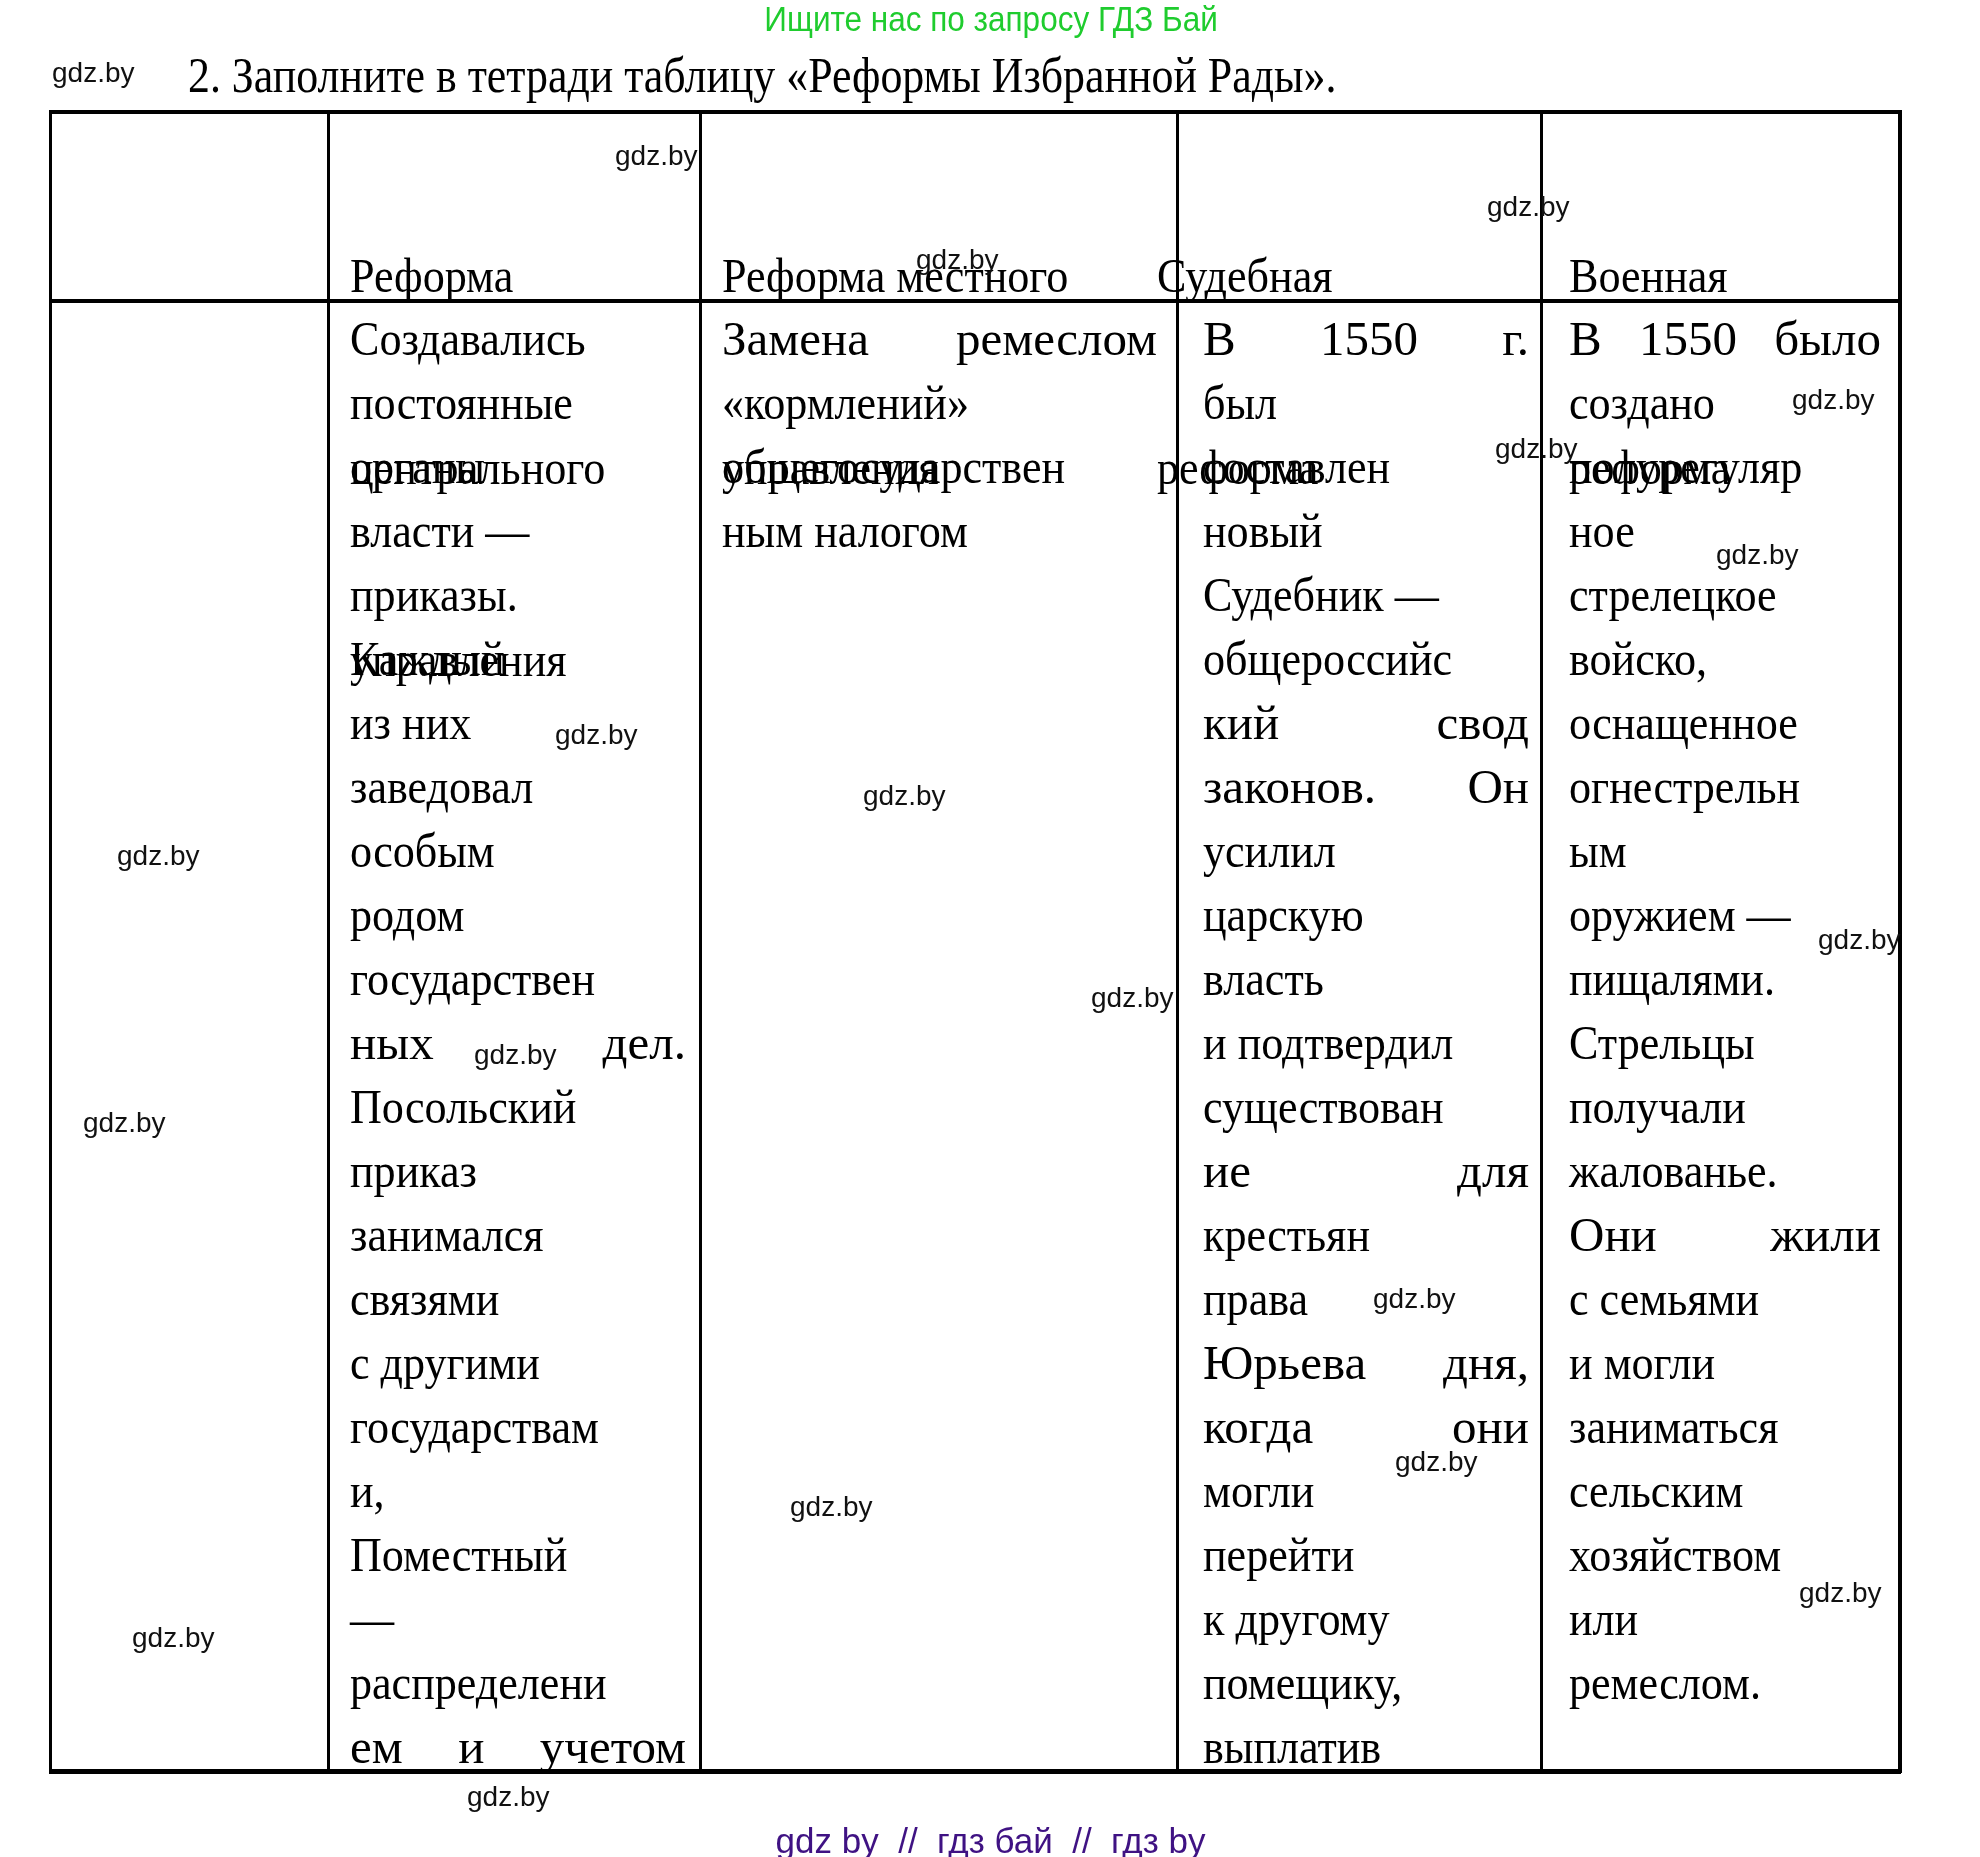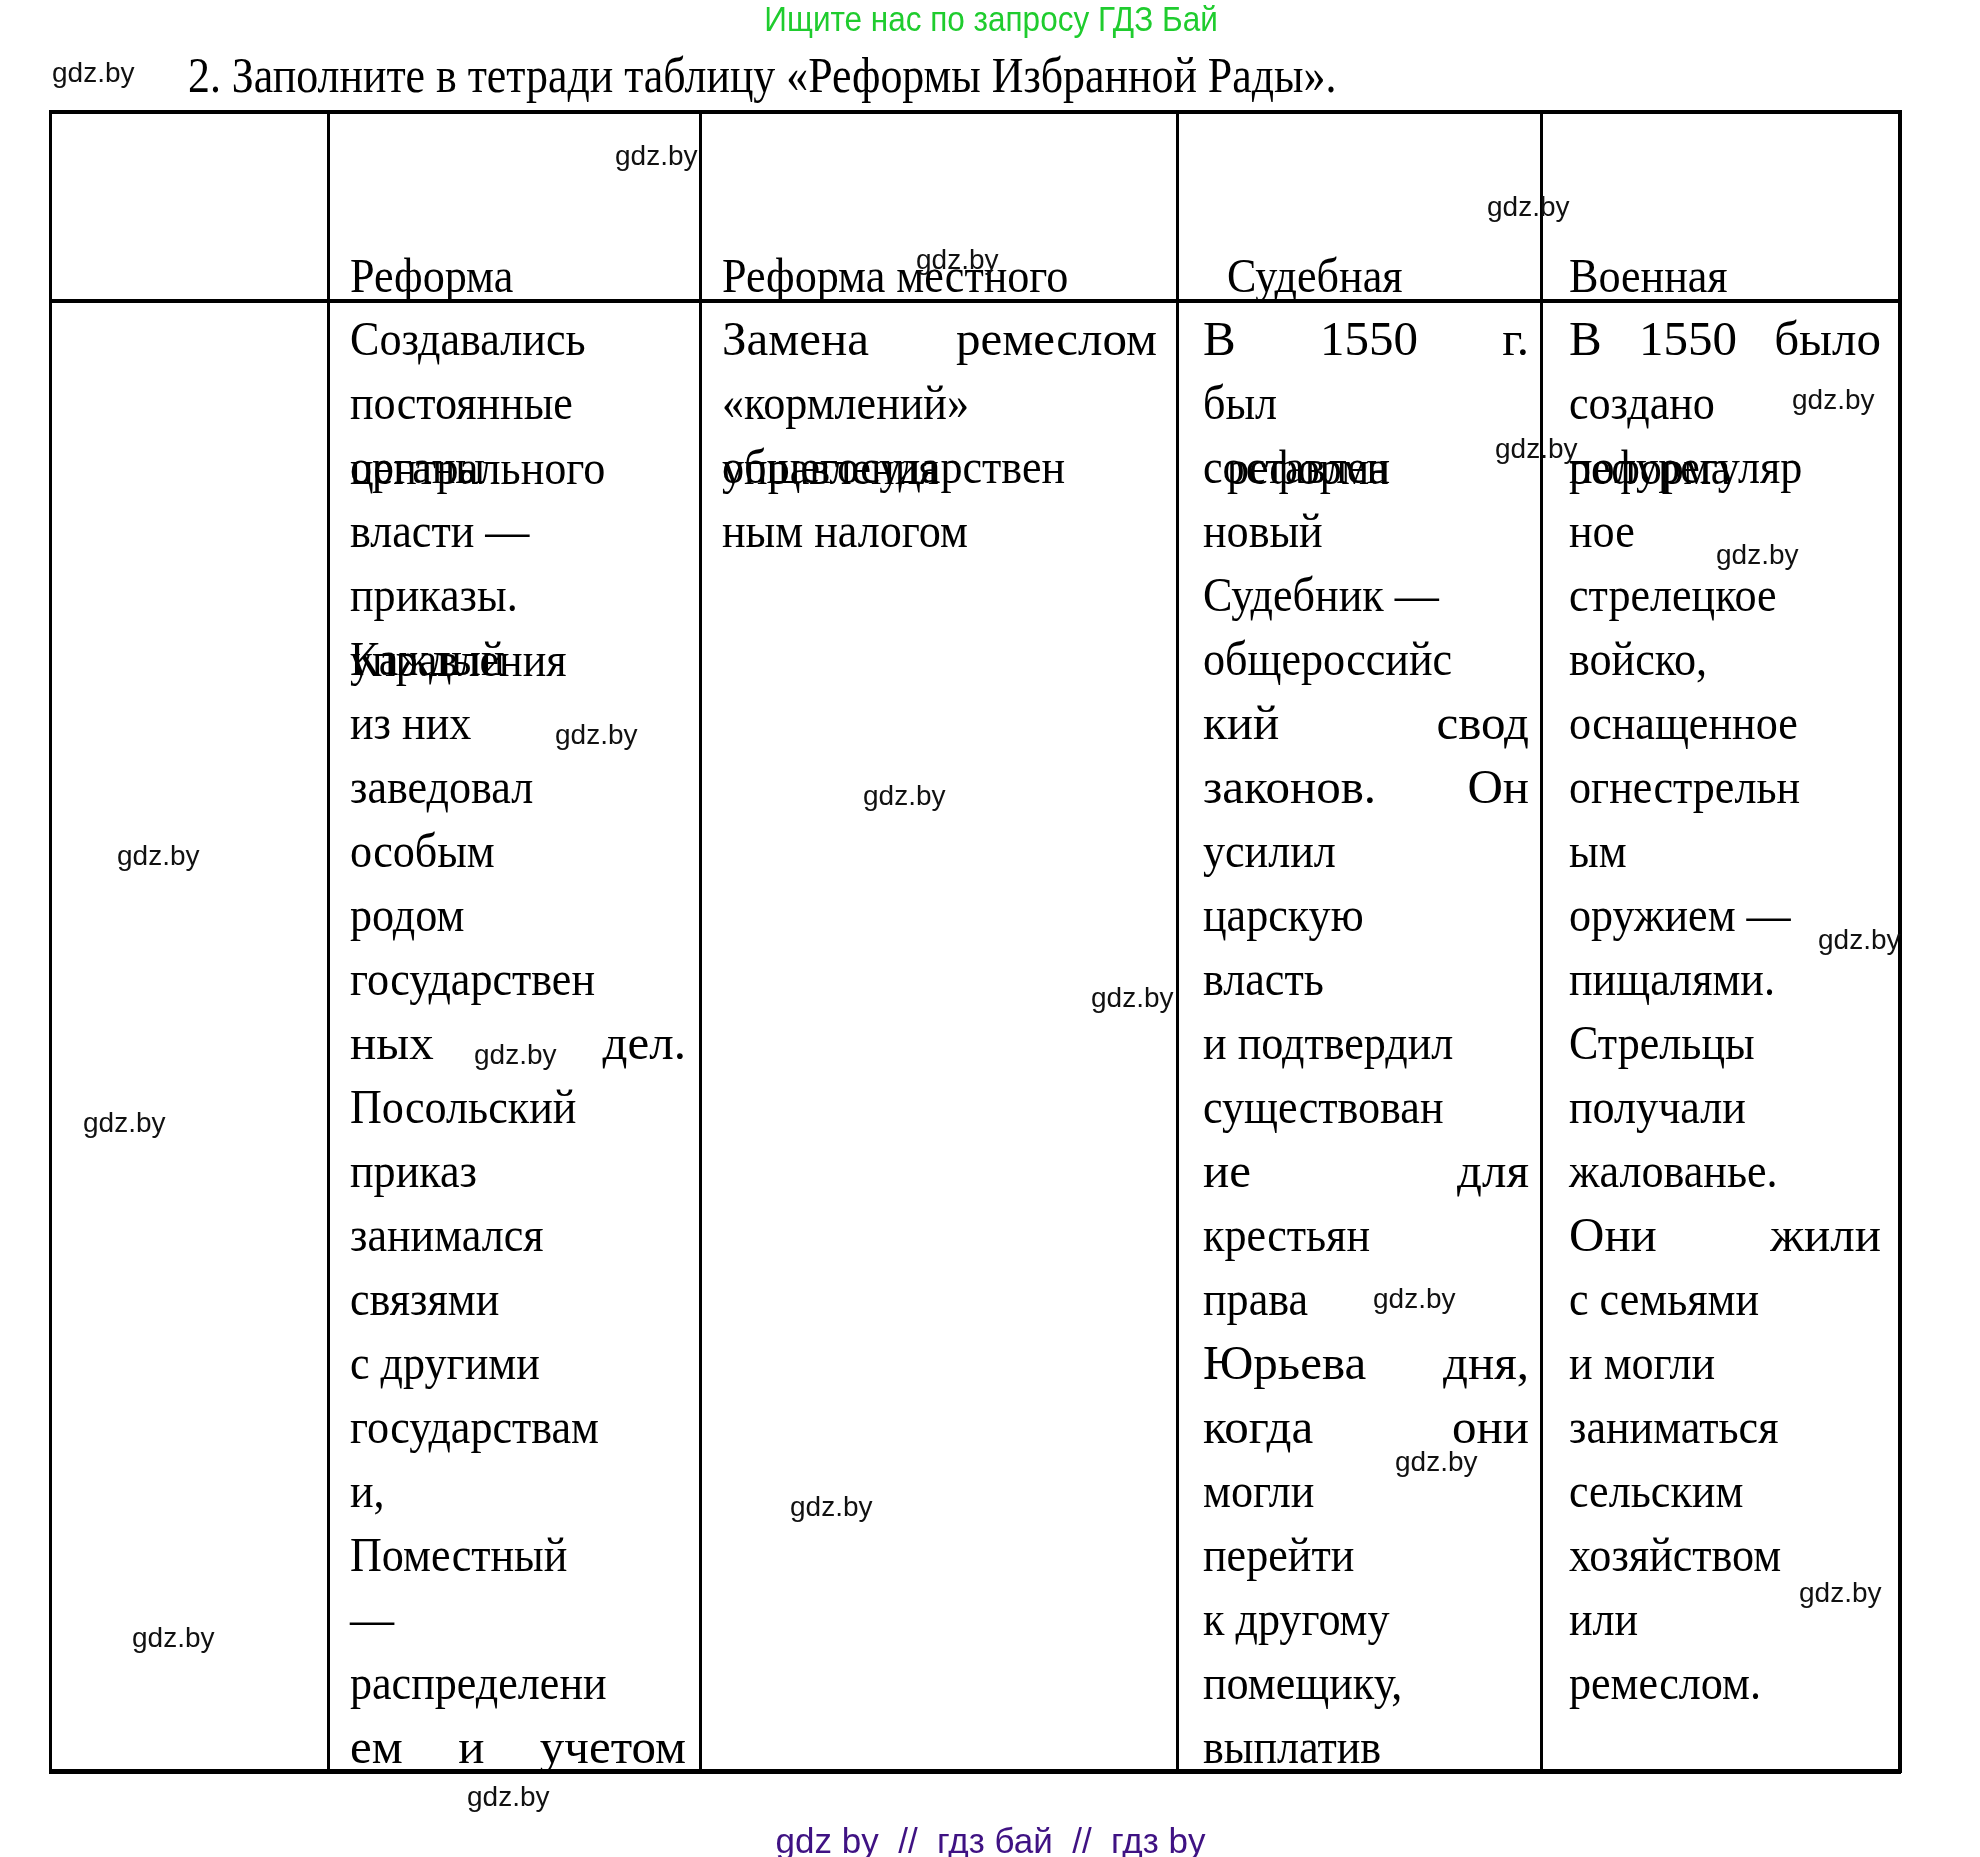--- a/index.html
+++ b/index.html
@@ -54,21 +54,21 @@
 
   <div class="cell" style="left:301px;top:5.7px;width:331px;">
     <span class="ln">Реформа</span>
     <span class="ln">центрального</span>
     <span class="ln">управления</span>
   </div>
   <div class="cell" style="left:673px;top:5.7px;width:435px;">
     <span class="ln">Реформа местного</span>
     <span class="ln">управления</span>
   </div>
-  <div class="cell" style="left:1178px;top:5.7px;width:322px;">
+  <div class="cell" style="left:1108px;top:5.7px;width:322px;">
     <span class="ln">Судебная</span>
     <span class="ln">реформа</span>
   </div>
   <div class="cell" style="left:1520px;top:5.7px;width:312px;">
     <span class="ln">Военная</span>
     <span class="ln">реформа</span>
   </div>
 
 
   <div class="cell" id="c0" style="left:301px;top:197px;width:336px;"><span class="ln">Создавались</span><span class="ln">постоянные</span><span class="ln">органы</span><span class="ln">власти —</span><span class="ln">приказы.</span><span class="ln">Каждый</span><span class="ln">из них</span><span class="ln">заведовал</span><span class="ln">особым</span><span class="ln">родом</span><span class="ln">государствен</span><span class="ln just"><span>ных</span><span>дел.</span></span><span class="ln">Посольский</span><span class="ln">приказ</span><span class="ln">занимался</span><span class="ln">связями</span><span class="ln">с другими</span><span class="ln">государствам</span><span class="ln">и,</span><span class="ln">Поместный</span><span class="ln">—</span><span class="ln">распределени</span><span class="ln just"><span>ем</span><span>и</span><span>учетом</span></span></div>

